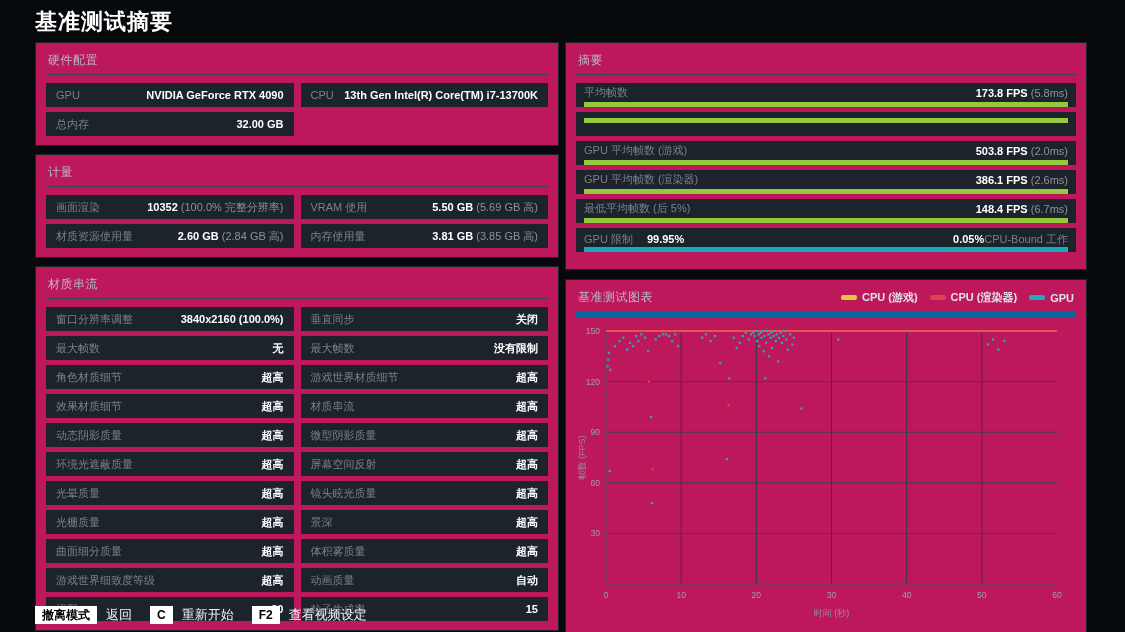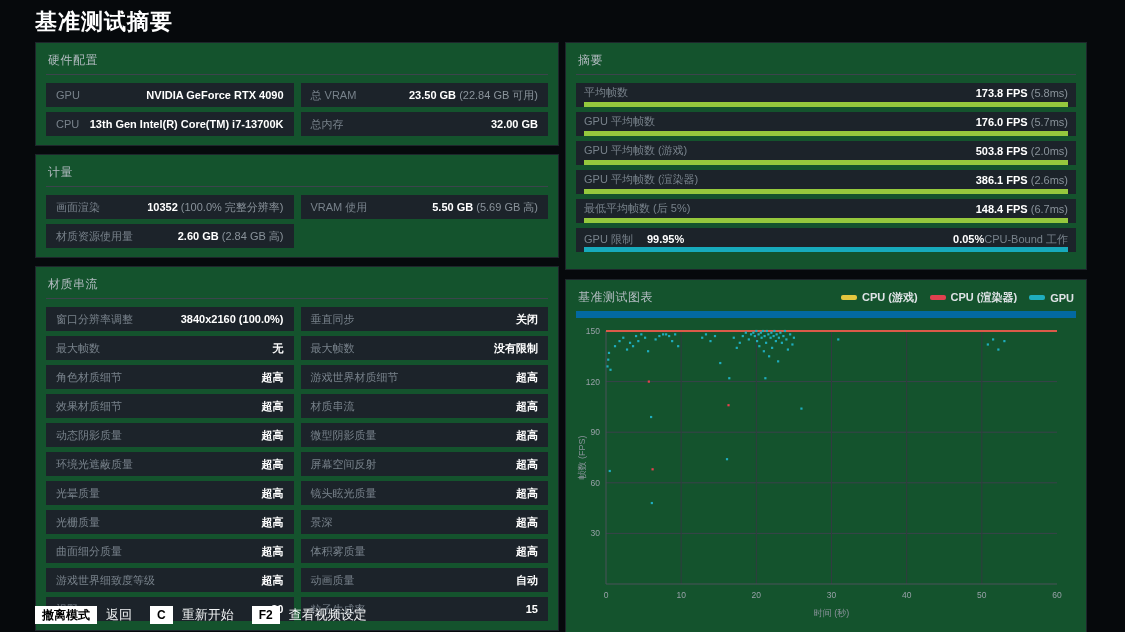--- a/index.html
+++ b/index.html
@@ -11,21 +11,21 @@
     position:relative;
   }
   .page-title {
     position:absolute; left:35px; top:7px;
     font-size:22px; font-weight:bold; color:#ffffff; letter-spacing:1px;
   }
   .col-left  { position:absolute; left:35px;  top:42px; width:524px; }
   .col-right { position:absolute; left:565px; top:42px; width:522px; }
 
   .panel {
-    background:#14532d;
+    background:#be185d;
     border:1px solid #1e252b;
     padding:6px 10px 9px 10px;
     margin-bottom:8px;
   }
   .panel-header {
     font-size:12px; color:#b4bcc2; letter-spacing:0.5px;
     padding:3px 2px 5px 2px;
     border-bottom:1px solid #3c444c;
     margin-bottom:8px;
   }
@@ -78,24 +78,20 @@
 
 <div class="col-left">
   <div class="panel">
     <div class="panel-header">硬件配置</div>
     <div class="cells-grid" id="hardware-grid">
         <div class="cell">
           <span class="lbl">GPU</span>
           <span class="val">NVIDIA GeForce RTX 4090</span>
         </div>
         <div class="cell">
-          <span class="lbl">总 VRAM</span>
-          <span class="val">23.50 GB<span class="note"> (22.84 GB 可用)</span></span>
-        </div>
-        <div class="cell">
           <span class="lbl">CPU</span>
           <span class="val">13th Gen Intel(R) Core(TM) i7-13700K</span>
         </div>
         <div class="cell">
           <span class="lbl">总内存</span>
           <span class="val">32.00 GB</span>
         </div>
       </div>
   </div>
   <div class="panel">
@@ -105,20 +101,24 @@
           <span class="lbl">画面渲染</span>
           <span class="val">10352<span class="note"> (100.0% 完整分辨率)</span></span>
         </div>
         <div class="cell">
           <span class="lbl">VRAM 使用</span>
           <span class="val">5.50 GB<span class="note"> (5.69 GB 高)</span></span>
         </div>
         <div class="cell">
           <span class="lbl">材质资源使用量</span>
           <span class="val">2.60 GB<span class="note"> (2.84 GB 高)</span></span>
+        </div>
+        <div class="cell">
+          <span class="lbl">内存使用量</span>
+          <span class="val">3.81 GB<span class="note"> (3.85 GB 高)</span></span>
         </div>
       </div>
   </div>
   <div class="panel">
     <div class="panel-header">材质串流</div>
     <div class="cells-grid" id="visual-grid">
         <div class="cell">
           <span class="lbl">窗口分辨率调整</span>
           <span class="val">3840x2160 (100.0%)</span>
         </div>
@@ -217,24 +217,20 @@
         <div class="sum-row">
           <div class="sum-top">
             <span class="lbl">平均帧数</span>
             <span class="val">173.8 FPS <span class="note">(5.8ms)</span></span>
           </div>
           <div class="bar-track">
             <div class="bar-fill" style="width: 100%; background: rgb(149, 201, 61);"></div>
           </div>
         </div>
         <div class="sum-row">
-          <div class="sum-top">
-            <span class="lbl">GPU 平均帧数</span>
-            <span class="val">176.0 FPS <span class="note">(5.7ms)</span></span>
-          </div>
           <div class="bar-track">
             <div class="bar-fill" style="width: 100%; background: rgb(149, 201, 61);"></div>
           </div>
         </div>
         <div class="sum-row">
           <div class="sum-top">
             <span class="lbl">GPU 平均帧数 (游戏)</span>
             <span class="val">503.8 FPS <span class="note">(2.0ms)</span></span>
           </div>
           <div class="bar-track">

